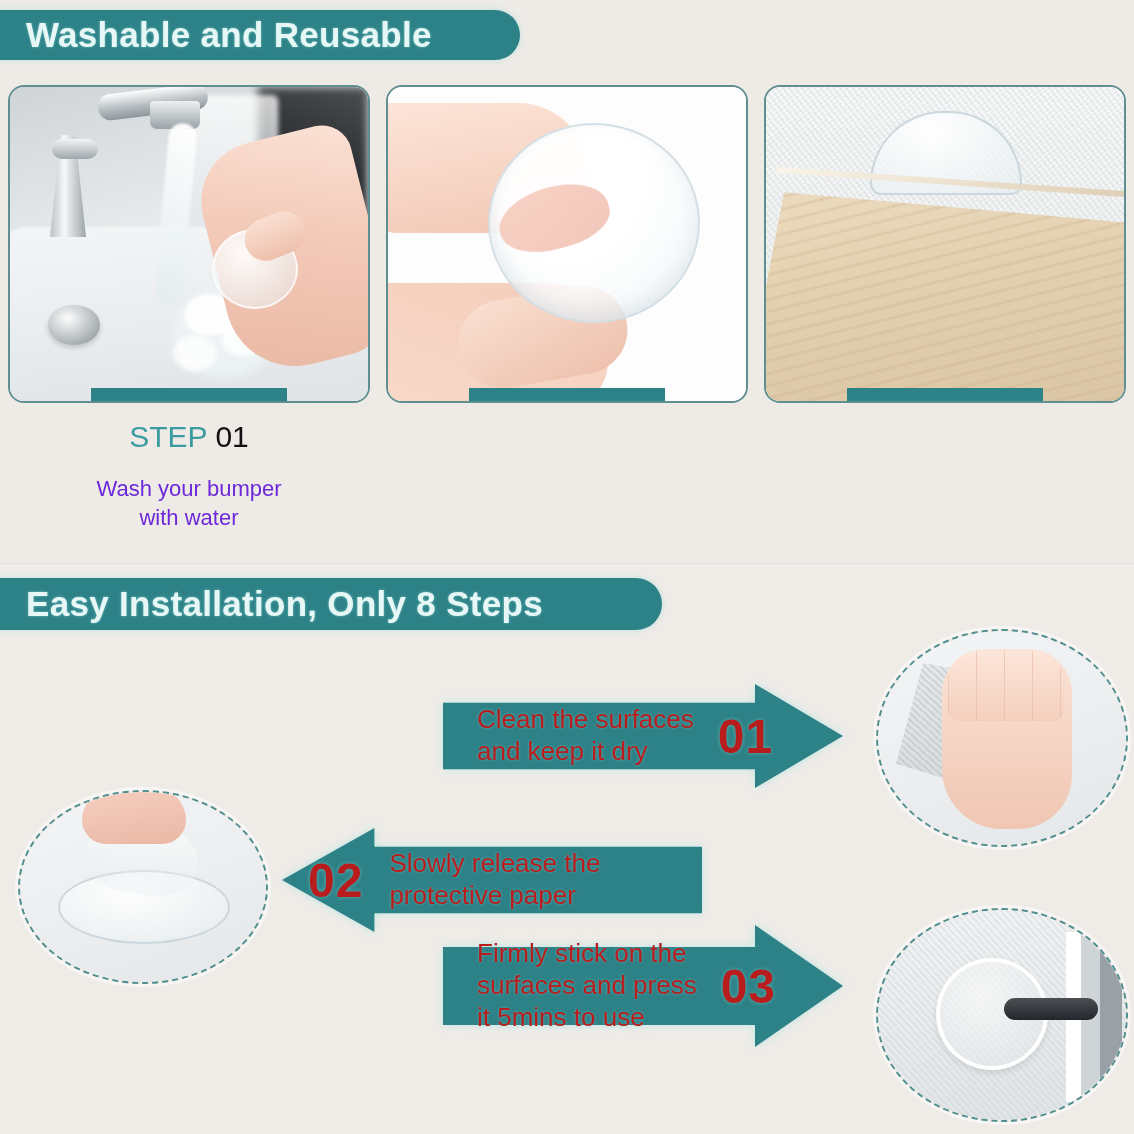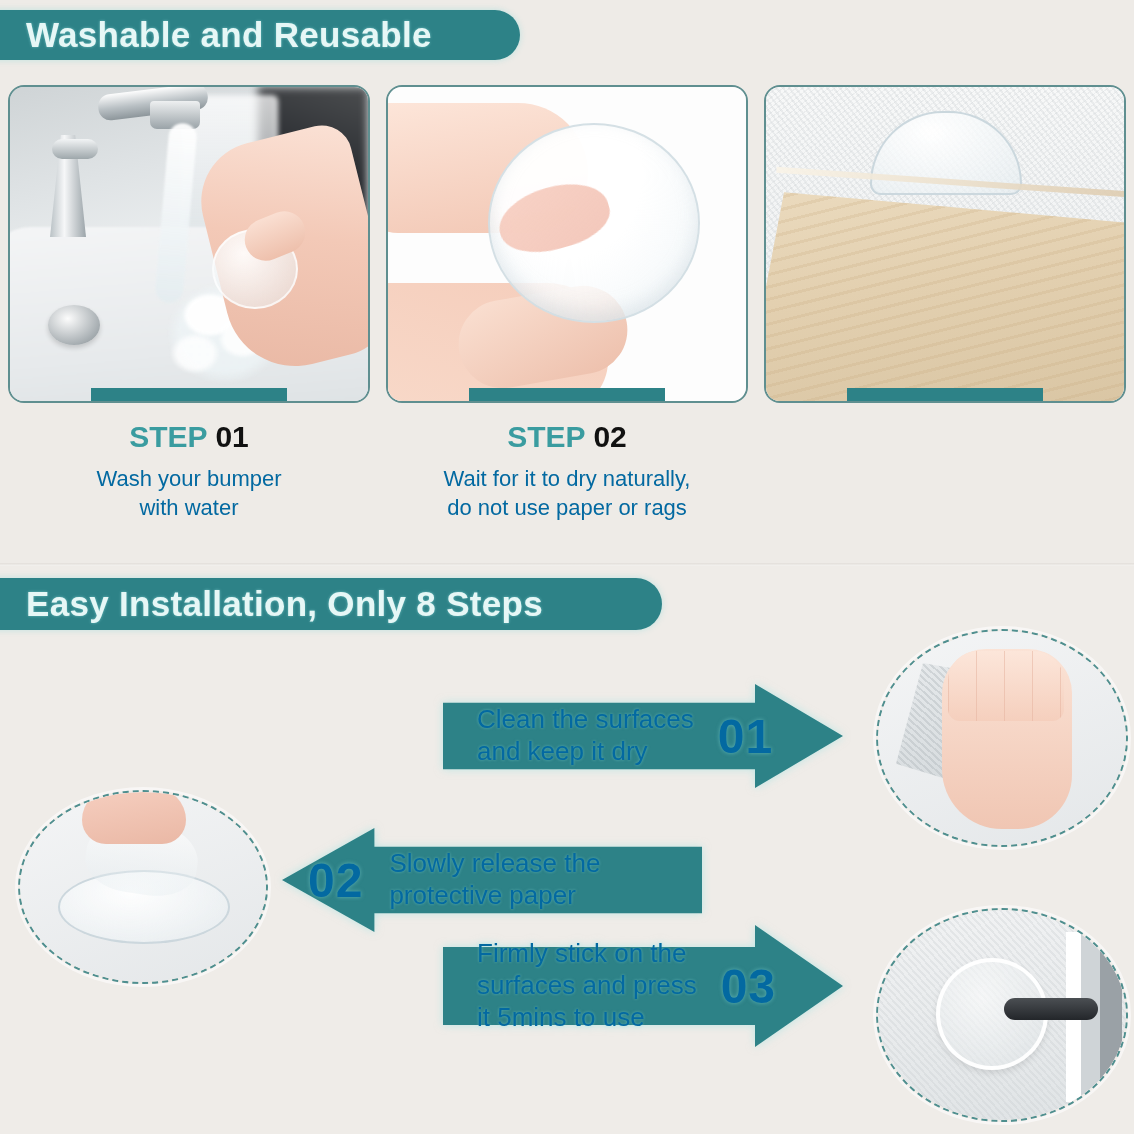--- a/index.html
+++ b/index.html
@@ -239,26 +239,26 @@
 
   
   .step-row {
     position: absolute;
     left: 8px; top: 420px;
     width: 1118px;
     display: flex;
     gap: 16px;
   }
   .step-col { width: 362px; text-align: center; }
-  .step-head { font-size: 30px; font-weight: bold; margin-bottom: 11px; }
+  .step-head { font-size: 30px; font-weight: normal; margin-bottom: 21px; }
   .step-head .kw { color: #3a9ca0; }
   .step-head .num { color: #111; }
   .step-desc {
     font-size: 22px;
-    color: #0369a1;
+    color: #6d28d9;
     line-height: 1.3;
     white-space: pre-line;
   }
 
   
   .section-two {
     position: absolute;
     left: 0; top: 566px;
     width: 1134px; height: 568px;
     background: #efece8;
@@ -340,21 +340,21 @@
     border-radius: 12px;
   }
   .c3-door {
     position: absolute; right: 4px; top: 22px; width: 56px; height: 170px;
     background: linear-gradient(90deg,#ffffff 0 26%, #cfd4d7 26% 60%, #9aa1a6 60% 100%);
   }
 
   
   .arrow {
     position: absolute;
-    color: #0369a1;
+    color: #b91c1c;
     filter: drop-shadow(0 0 4px rgba(150,225,225,.55));
   }
   .arrow-shape {
     position: absolute; inset: 0;
     background: #2d8287;
   }
   .arrow-right .arrow-shape {
     clip-path: polygon(0 18%, 78% 18%, 78% 0, 100% 50%, 78% 100%, 78% 82%, 0 82%);
   }
   .arrow-left .arrow-shape {
@@ -440,28 +440,20 @@
 
     <div class="step-col">
       <div class="step-head">
         <span class="kw">STEP</span>
         <span class="num">01</span>
       </div>
       <div class="step-desc">Wash your bumper
 with water</div>
     </div>
 
-    <div class="step-col">
-      <div class="step-head">
-        <span class="kw">STEP</span>
-        <span class="num">02</span>
-      </div>
-      <div class="step-desc">Wait for it to dry naturally,
-do not use paper or rags</div>
-    </div>
 
 
   </div>
 </div>
 
 <div class="section-divider"></div>
 
 <div class="section-two"></div>
 
 <div class="banner banner-one">

